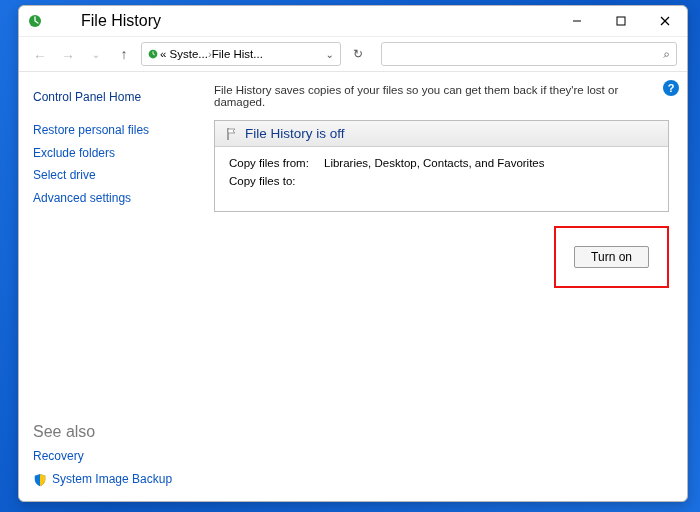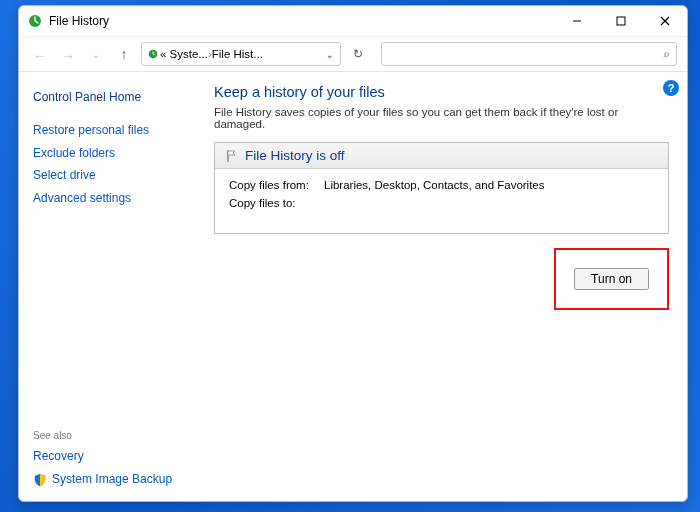--- a/index.html
+++ b/index.html
@@ -1,36 +1,36 @@
 <!DOCTYPE html>
 <html><head>
 <meta charset="utf-8">
 <style>
   * { box-sizing: border-box; margin: 0; padding: 0; }
   html, body { width: 700px; height: 512px; font-family: "Segoe UI", Arial, sans-serif; font-size: 12px; color: #000; background: linear-gradient(135deg,#1b6fe0 0%,#0b58c7 50%,#1b6fe0 100%); }
   .window { position: absolute; left: 18px; top: 5px; width: 670px; height: 497px; background: #fff; border: 1px solid #b8b8b8; border-radius: 6px; box-shadow: 0 4px 12px rgba(0,0,0,.2); display: flex; flex-direction: column; overflow: hidden; }
   .titlebar { height: 30px; display: flex; align-items: center; padding: 0 0 0 8px; }
   .titlebar .ico { width:16px; height:16px; margin-right:6px; display:inline-flex; align-items:center; justify-content:center;}
-  .titlebar .title { font-size: 12px; }
+  .titlebar .title { font-size: 16px; margin-left: 32px; }
   .winbtns { margin-left:auto; display:flex; height:100%; }
   .winbtn { width:44px; display:flex; align-items:center; justify-content:center; font-size:13px; }
   .toolbar { height:36px; border-top:1px solid #eee; border-bottom:1px solid #e5e5e5; display:flex; align-items:center; padding:0 10px; gap:6px; }
   .navbtn { width:22px; height:22px; display:flex; align-items:center; justify-content:center; color:#555; font-size:14px; border-radius:3px; }
   .navbtn.disabled { color:#bbb; }
   .addrbar { flex:0 0 200px; height:24px; border:1px solid #ccc; border-radius:3px; display:flex; align-items:center; padding:0 4px; background:#fff; font-size:11.5px; }
   .addrbar .sep { color:#888; }
   .addrbar .chev { margin-left:auto; color:#555; font-size:10px; padding:0 2px; }
   .refresh { width:22px; text-align:center; color:#555; }
   .searchbar { flex:1; height:24px; border:1px solid #ccc; border-radius:3px; margin-left:6px; display:flex; align-items:center; padding:0 6px; }
   .searchbar .mag { margin-left:auto; color:#666; font-size:12px; }
   .body { flex:1; display:flex; position:relative; }
   .sidebar { width:185px; padding:14px 10px 10px 14px; display:flex; flex-direction:column; }
   .sidebar a { color:#0a55c0; text-decoration:none; font-size:12px; line-height:1.9; }
   .sidebar .home { color:#0a3a8c; font-weight:400; margin-bottom:10px; }
-  .seealso { color:#7a7a7a; font-size:10px; margin-top:auto; margin-bottom:4px; }
+  .seealso { color:#7a7a7a; font-size:16px; margin-top:auto; margin-bottom:4px; }
   .shield-row { display:flex; align-items:center; gap:5px; }
   .main { flex:1; padding:12px 18px 10px 10px; position:relative; }
   .helpbtn { position:absolute; right:8px; top:8px; width:16px; height:16px; border-radius:50%; background:#0a78d6; color:#fff; font-size:11px; font-weight:bold; display:flex; align-items:center; justify-content:center; }
   h2.page-title { color:#0a3a8c; font-weight:400; font-size:14.5px; margin-bottom:6px; }
   .subtitle { font-size:11.5px; color:#333; margin-bottom:12px; }
   .panel { border:1px solid #bdbdbd; }
   .panel-head { background:linear-gradient(#f6f6f6,#e9e9e9); border-bottom:1px solid #d0d0d0; padding:5px 10px; display:flex; align-items:center; gap:6px; }
   .panel-head .flag { width:14px; display:inline-flex; }
   .panel-head .status { color:#103a8c; font-size:13.5px; }
   .panel-body { padding:10px 14px 18px 14px; font-size:11.5px; }
@@ -119,21 +119,20 @@
               <path d="M8 1l6 2v4c0 4-3 7-6 8-3-1-6-4-6-8V3z" fill="#0a78d6"></path>
               <path d="M8 1l6 2v4c0 4-3 7-6 8V1z" fill="#ffc40d"></path>
             </svg>
           </span>
         <a href="#">System Image Backup</a>
       </div>
     </div>
 
     <div class="main">
       <div class="helpbtn">?</div>
-      <h2 class="page-title">Keep a history of your files</h2>
       <div class="subtitle">File History saves copies of your files so you can get them back if they're lost or damaged.</div>
 
       <div class="panel">
         <div class="panel-head">
           <span class="flag">
               <svg width="14" height="14" viewBox="0 0 14 14">
                 <line x1="3" y1="1" x2="3" y2="13" stroke="#555" stroke-width="1"></line>
                 <path d="M3 2h7l-2 2 2 2H3z" fill="#fff" stroke="#888" stroke-width="0.8"></path>
               </svg>
             </span>

